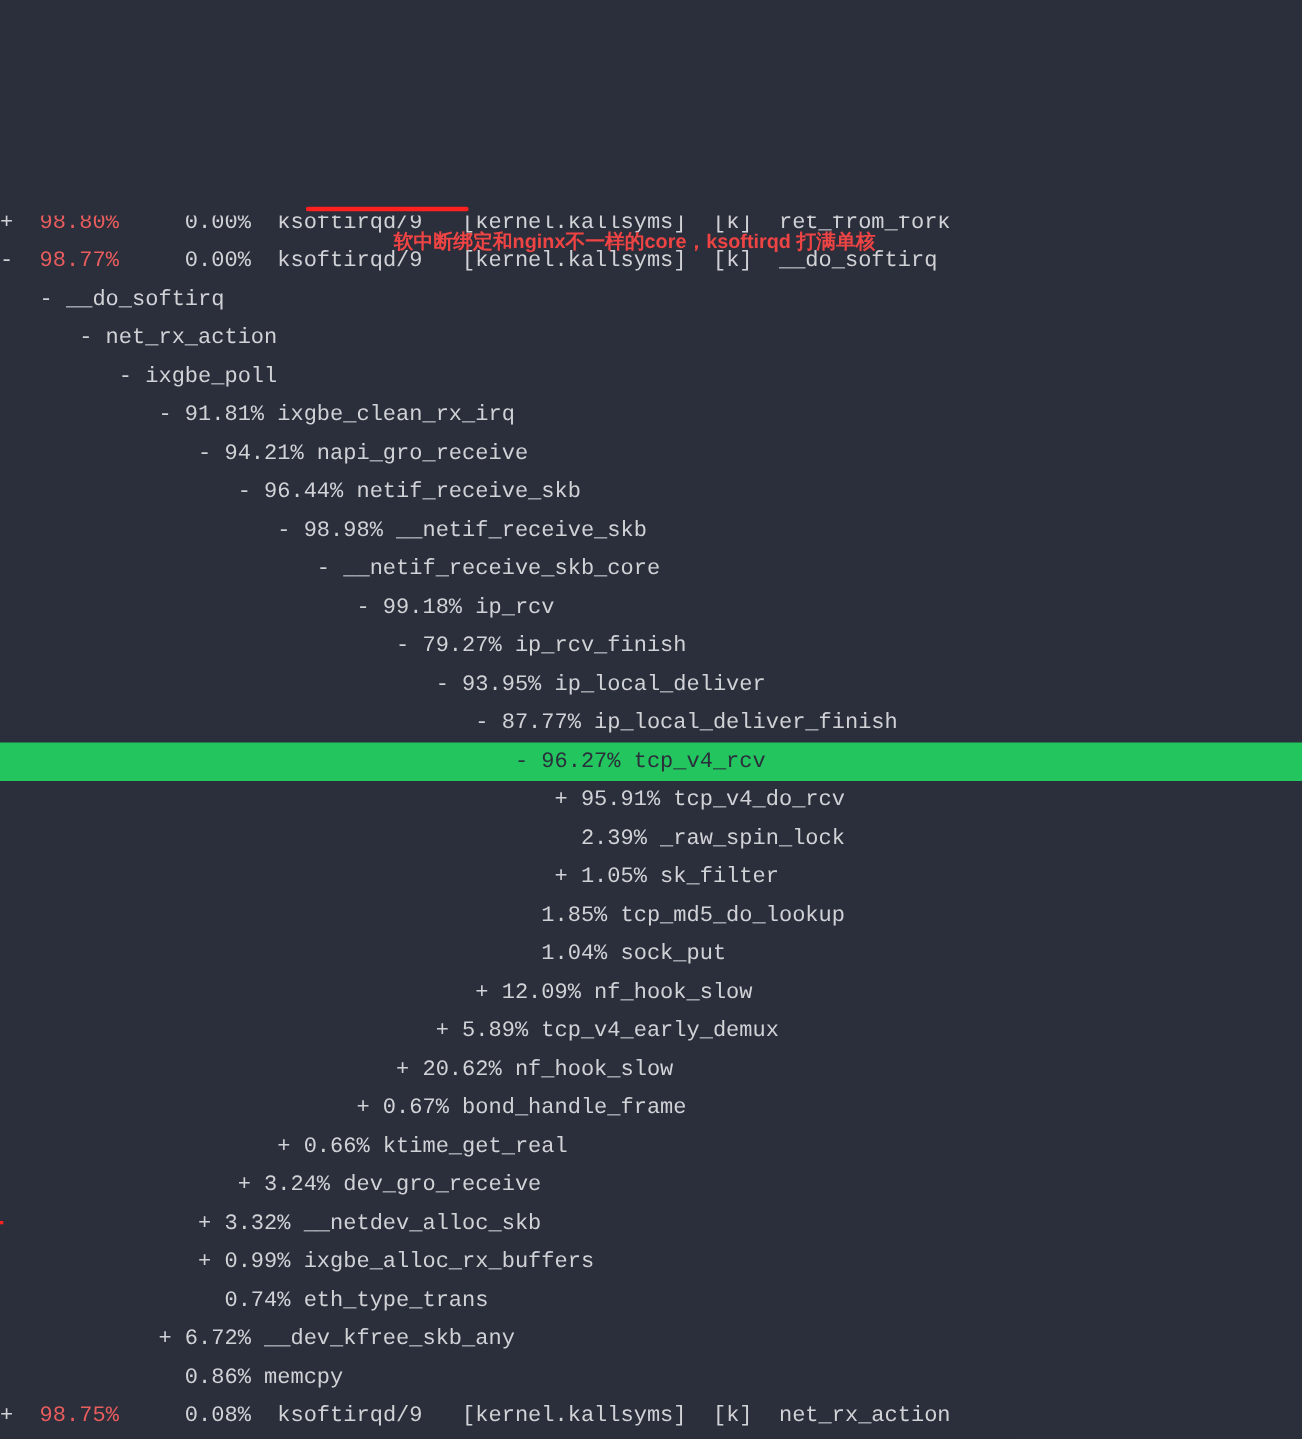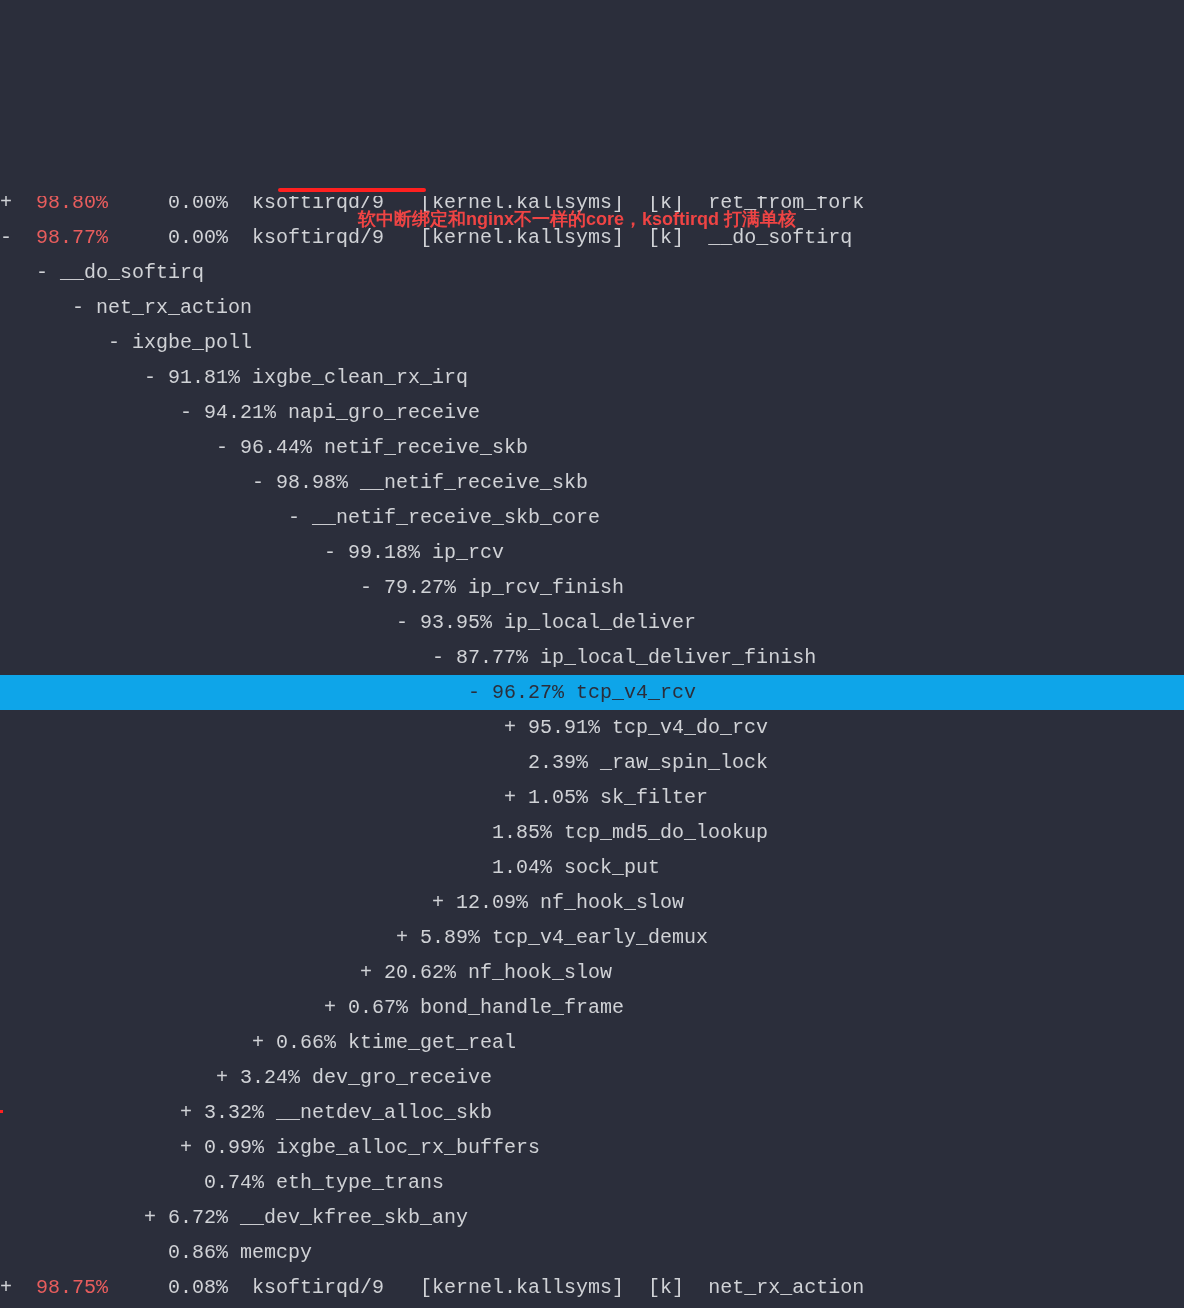--- a/index.html
+++ b/index.html
@@ -10,21 +10,21 @@
       font-size: 20px;
       line-height: 1.75;
       width: 1184px;
       height: 1308px;
       overflow: hidden;
       white-space: pre;
     }
     .container { padding: 0; position: relative; }
     .line { height: 35px; display: flex; align-items: flex-end; }
     .highlighted {
-      background: #0ea5e9;
+      background: #22c55e;
       color: #2b2e3b;
     }
     .red { color: #e85d5d; }
     .annotation {
       color: #ef4444;
       font-weight: bold;
       font-family: 'SimHei', 'Microsoft YaHei', sans-serif;
       font-size: 18px;
       position: absolute;
       left: 358px;

